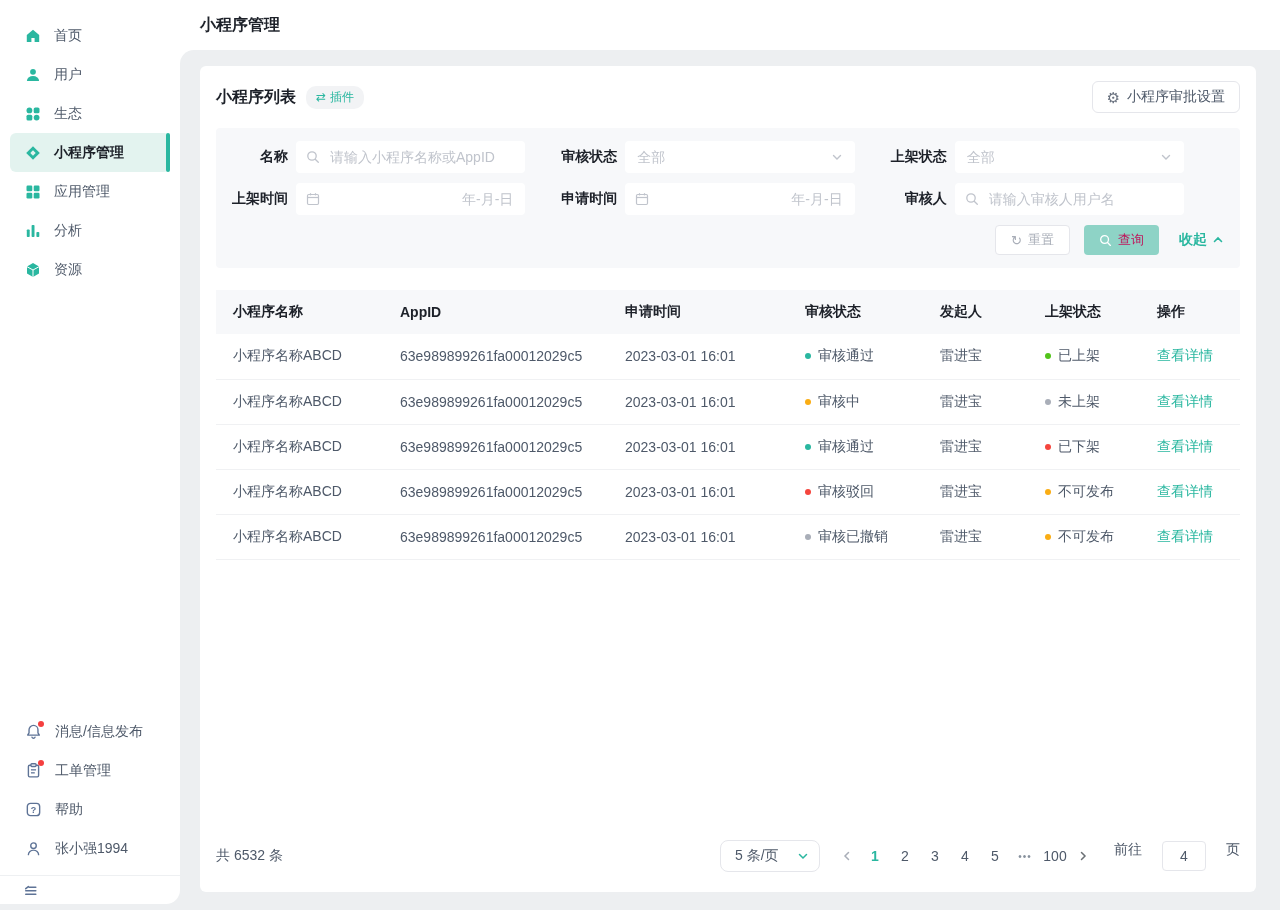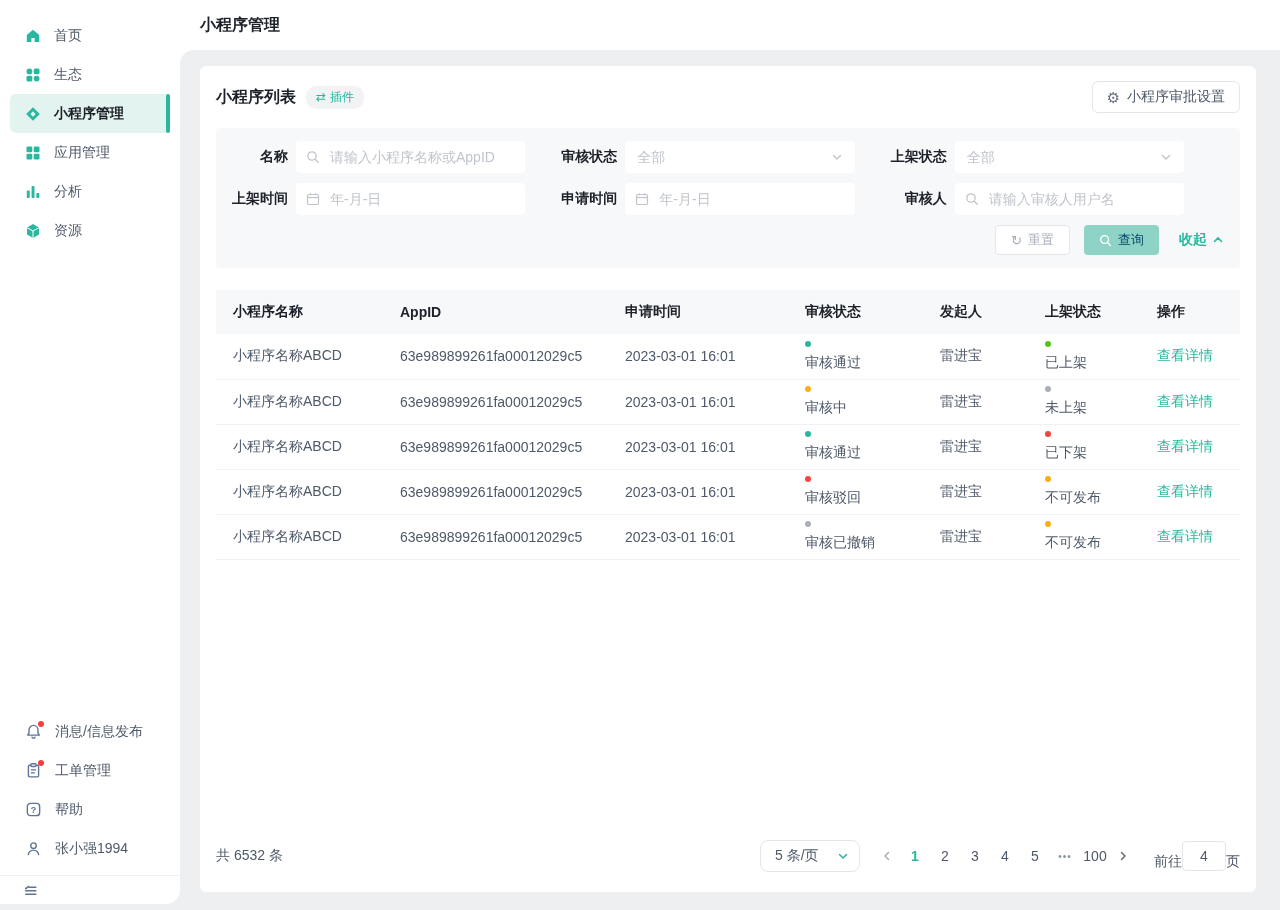--- a/index.html
+++ b/index.html
@@ -39,64 +39,73 @@
   
   .filter-panel { margin:0 16px; background:#f7f8fa; border-radius:4px; padding:13px 16px; flex:none; }
   .filter-rows { display:flex; flex-direction:column; gap:10px; padding-right:40px; }
   .filter-row { display:flex; gap:36px; }
   .field { flex:1; display:flex; align-items:center; gap:8px; min-width:0; }
   .field-label { width:56px; text-align:right; font-size:14px; font-weight:600; color:#1d2129; flex:none; }
   .control { flex:1; height:32px; background:#fff; border-radius:4px; position:relative; display:flex; align-items:center; min-width:0; }
   .control input { width:100%; height:100%; border:none; outline:none; background:transparent; font-size:14px; color:#1d2129; font-family:inherit; }
   .control input::placeholder { color:#c0c4cc; }
   .in-search input { padding-left:34px; padding-right:10px; }
-  .in-date input { padding-left:34px; padding-right:12px; text-align:left; }
+  .in-date input { padding-left:34px; padding-right:12px; text-align:right; }
   .ico-left { position:absolute; left:10px; top:50%; transform:translateY(-50%); display:flex; color:#c0c4cc; }
   .ico-right { position:absolute; right:12px; top:50%; transform:translateY(-50%); display:flex; color:#c0c4cc; pointer-events:none; }
   .filter-actions { display:flex; justify-content:flex-end; align-items:center; margin-top:10px; gap:14px; }
   .btn-reset { height:30px; border:1px solid #e5e6eb; border-radius:4px; background:#fff; color:#a9aeb8; font-size:13px; display:flex; align-items:center; gap:6px; padding:0 15px; cursor:pointer; font-family:inherit; }
-  .btn-query { height:30px; border:none; border-radius:4px; background:var(--query-btn); color:#0c4a6e; font-size:13px; display:flex; align-items:center; gap:6px; padding:0 15px; cursor:pointer; font-family:inherit; }
+  .btn-query { height:30px; border:none; border-radius:4px; background:var(--query-btn); color:#be185d; font-size:13px; display:flex; align-items:center; gap:6px; padding:0 15px; cursor:pointer; font-family:inherit; }
   .collapse-link { color:var(--accent); font-size:14px; font-weight:600; display:flex; align-items:center; gap:5px; cursor:pointer; margin-left:6px; }
 
   
   .table-wrap { margin:22px 16px 0; flex:none; }
   table { width:100%; border-collapse:collapse; table-layout:fixed; font-size:14px; }
   th { height:44px; background:#f7f8fa; text-align:left; padding-left:17px; font-weight:bold; color:#1d2129; }
   td { height:45px; padding-left:17px; color:#4e5969; border-bottom:1px solid #f0f1f3; }
-  .status { display:flex; gap:7px;flex-direction:column; }
+  .status { display:flex; align-items:center; gap:7px; }
   .dot { width:6px; height:6px; border-radius:50%; flex:none; background:#ccc; }
   .link { color:var(--accent); cursor:pointer; }
 
   
   .card-foot { margin-top:auto; flex:none; height:62px; display:flex; align-items:center; padding:0 16px 10px; }
   .total-text { font-size:14px; color:#4e5969; }
   .foot-right { margin-left:auto; display:flex; align-items:center; }
   .pagesize-select { width:100px; height:32px; border:1px solid #e5e6eb; border-radius:8px; display:flex; align-items:center; padding:0 10px 0 14px; font-size:14px; color:#4e5969; cursor:pointer; background:#fff; }
   .pagesize-select .chev { margin-left:auto; color:var(--accent); display:flex; }
   .pager { display:flex; align-items:center; margin-left:14px; }
   .page-arrow { width:26px; height:26px; display:flex; align-items:center; justify-content:center; cursor:pointer; }
   .page-num { min-width:26px; height:26px; display:flex; align-items:center; justify-content:center; font-size:14px; color:#4e5969; cursor:pointer; margin:0 2px; }
   .page-num.active { color:var(--accent); font-weight:bold; }
-  .goto { display:flex; align-items:flex-end; gap:0; margin-left:18px; font-size:14px; color:#4e5969; }
+  .goto { display:flex; align-items:flex-start; gap:20px; margin-left:18px; font-size:14px; color:#4e5969; }
   .goto input { width:44px; height:30px; border:1px solid #e5e6eb; border-radius:4px; text-align:center; font-size:14px; color:#4e5969; outline:none; font-family:inherit; }
   svg { display:block; }
 </style>
 </head>
 <body>
 
 <div class="sidebar">
 
   <div class="menu">
     <div class="menu-item">
       <span class="mi">
         <svg width="16" height="16" viewBox="0 0 16 16" fill="currentColor">
             <path d="M8 1.8 L14.2 7 V14 H9.6 V10 H6.4 V14 H1.8 V7 Z"></path>
           </svg>
       </span>
       <span>首页</span>
+    </div>
+    <div class="menu-item">
+      <span class="mi">
+        <svg width="16" height="16" viewBox="0 0 16 16" fill="currentColor">
+            <circle cx="8" cy="4.8" r="2.9"></circle>
+            <path d="M1.9 14 a6.1 5 0 0 1 12.2 0 Z"></path>
+          </svg>
+      </span>
+      <span>用户</span>
     </div>
     <div class="menu-item">
       <span class="mi">
         <svg width="16" height="16" viewBox="0 0 16 16" fill="currentColor">
             <rect x="1.5" y="1.5" width="5.8" height="5.8" rx="2.9"></rect>
             <rect x="8.7" y="1.5" width="5.8" height="5.8" rx="1.6"></rect>
             <rect x="1.5" y="8.7" width="5.8" height="5.8" rx="1.6"></rect>
             <rect x="8.7" y="8.7" width="5.8" height="5.8" rx="2.9"></rect>
           </svg>
       </span>

